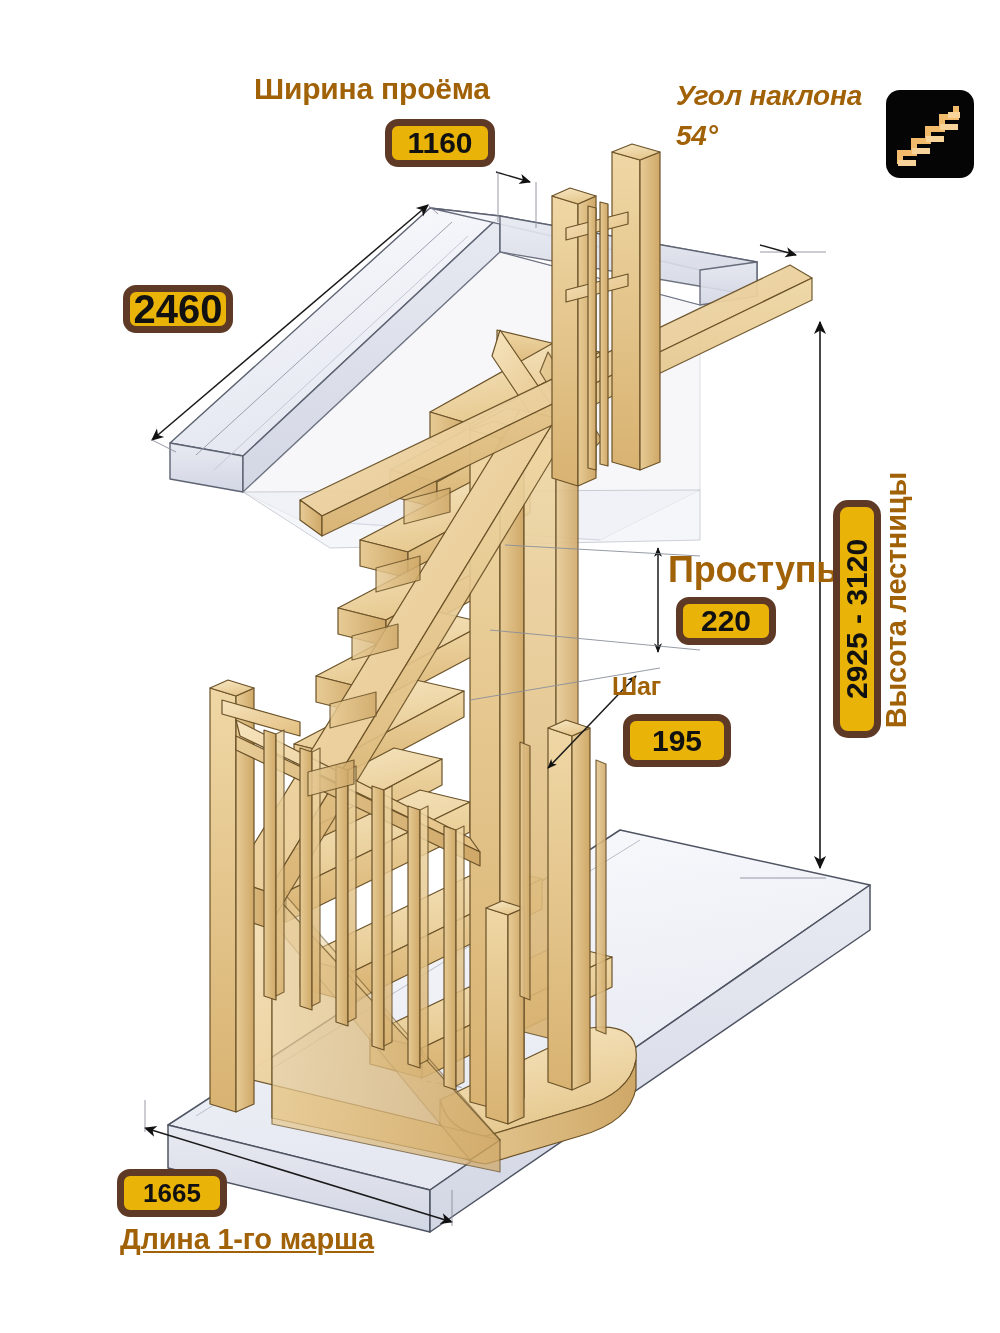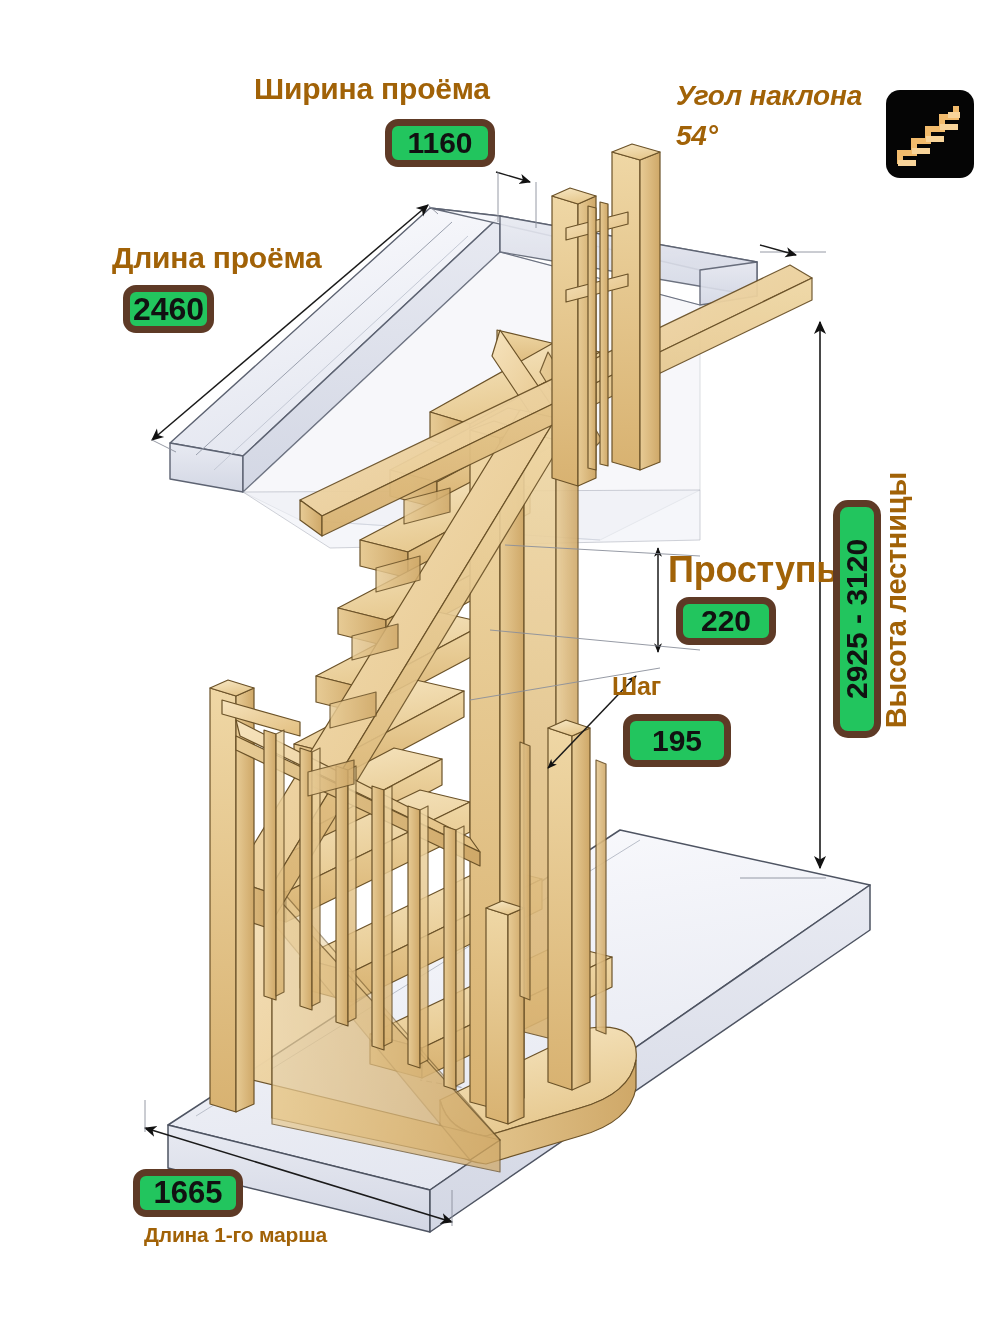--- a/index.html
+++ b/index.html
@@ -17,21 +17,21 @@
     font-weight:bold;
     color:#a16207;
     white-space:nowrap;
     letter-spacing:-0.2px;
   }
 
   
   .badge{
     position:absolute;
     display:flex;align-items:center;justify-content:center;
-    background:#22c55e;
+    background:#eab308;
     border:7px solid #5e3a26;
     border-radius:13px;
     color:#111111;
     font-weight:bold;
     box-sizing:border-box;
     letter-spacing:0px;
   }
   .badge.vert{
     writing-mode:vertical-rl;
     transform:rotate(180deg);
@@ -306,45 +306,44 @@
       <g>
         <line x1="145" y1="1128" x2="452" y2="1222" stroke-width="1.5" marker-start="url(#ah)" marker-end="url(#ah)"></line>
         <line x1="145" y1="1100" x2="145" y2="1132" stroke="#8a8f9b" stroke-width="0.9"></line>
         <line x1="452" y1="1190" x2="452" y2="1226" stroke="#8a8f9b" stroke-width="0.9"></line>
       </g>
     </g>
   </svg>
 
   <div class="lbl nosel" style="left:254px;top:72px;font-size:30px;">Ширина проёма</div>
 
-  <div class="lbl nosel" style="left:112px;top:241px;font-size:30px;">Длина проёма</div>
 
   <div class="lbl nosel" style="left:668px;top:549px;font-size:36px;">Проступь</div>
 
   <div class="lbl nosel" style="left:612px;top:672px;font-size:25px;">Шаг</div>
 
-  <div class="lbl nosel" style="left:144px;top:1223px;font-size:21px;">Длина 1-го марша</div>
+  <div class="lbl nosel" style="left:120px;top:1223px;font-size:29px;text-decoration:underline;">Длина 1-го марша</div>
 
   <div class="lbl nosel" style="left:880px;top:472px;font-size:29px;
               writing-mode:vertical-rl;transform:rotate(180deg);">Высота лестницы</div>
 
   <div class="lbl nosel" style="left:676px;top:80px;font-size:28px;font-style:italic;text-align:center;">Угол наклона</div>
   <div class="lbl nosel" style="left:676px;top:120px;font-size:28px;font-style:italic;">54°</div>
 
   <div class="badge nosel" style="left:385px;top:119px;width:110px;height:48px;font-size:30px;">1160</div>
 
-  <div class="badge nosel" style="left:123px;top:285px;width:91px;height:48px;font-size:32px;">2460</div>
+  <div class="badge nosel" style="left:123px;top:285px;width:110px;height:48px;font-size:40px;">2460</div>
 
   <div class="badge nosel" style="left:676px;top:597px;width:100px;height:48px;font-size:30px;">220</div>
 
   <div class="badge nosel" style="left:623px;top:714px;width:108px;height:53px;font-size:30px;">195</div>
 
   <div class="badge nosel vert" style="left:833px;top:500px;width:48px;height:238px;font-size:30px;">2925 - 3120</div>
 
-  <div class="badge nosel" style="left:133px;top:1169px;width:110px;height:48px;font-size:31px;">1665</div>
+  <div class="badge nosel" style="left:117px;top:1169px;width:110px;height:48px;font-size:26px;">1665</div>
 
   <div class="angle-icon" style="left:886px;top:90px;width:88px;height:88px;">
     <svg width="88" height="88" viewBox="0 0 88 88">
       <g fill="none" stroke="#f4c278" stroke-width="5" stroke-linejoin="miter">
         <polyline points="14,74 14,63 28,63 28,51 42,51 42,39 56,39 56,27 70,27 70,16" stroke="#f2bb6c" stroke-width="6"></polyline>
       </g>
       <g fill="#f8d49a">
         <rect x="12" y="70" width="18" height="6"></rect>
         <rect x="26" y="58" width="18" height="6"></rect>
         <rect x="40" y="46" width="18" height="6"></rect>

